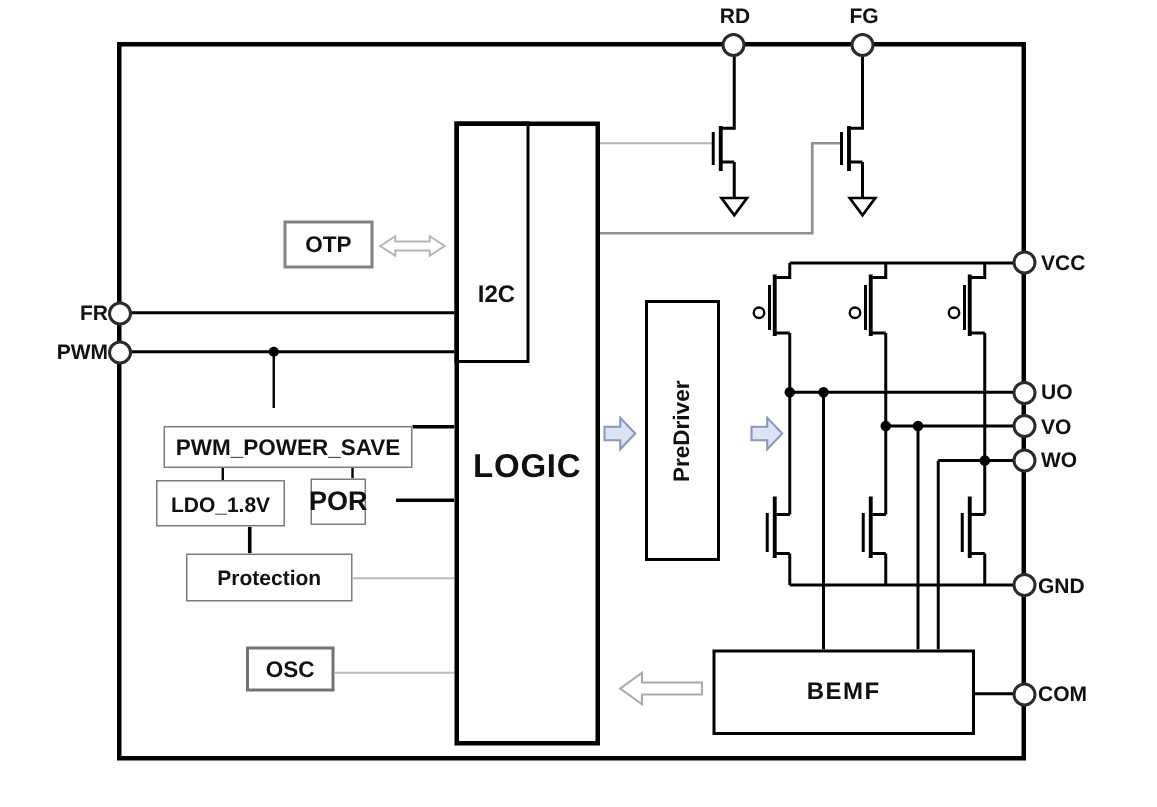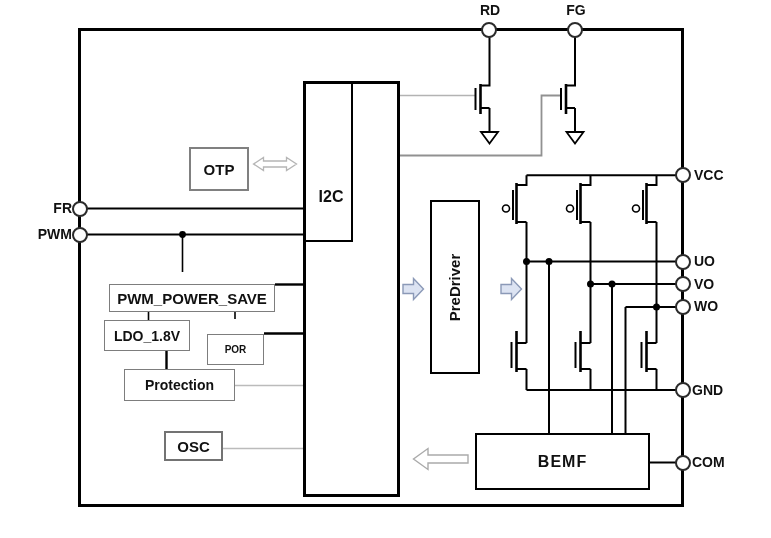--- a/index.html
+++ b/index.html
@@ -132,37 +132,38 @@
 
     <polygon points="253.5,164 263.5,157.5 263.5,161 286.5,161 286.5,157.5 296.5,164 286.5,170.5 286.5,167 263.5,167 263.5,170.5" stroke="#b5b5b5" stroke-width="1.3" fill="#ffffff"></polygon>
     <polygon points="403,284.5 413.5,284.5 413.5,278.5 423.5,289 413.5,299.5 413.5,293.5 403,293.5" stroke="#8b99b7" stroke-width="1.4" fill="#dce3f2"></polygon>
     <polygon points="501,284.5 511.5,284.5 511.5,278.5 521.5,289 511.5,299.5 511.5,293.5 501,293.5" stroke="#8b99b7" stroke-width="1.4" fill="#dce3f2"></polygon>
     <polygon points="468,455 428,455 428,448.5 413.5,459 428,469.5 428,463 468,463" stroke="#ababab" stroke-width="1.4" fill="#ffffff"></polygon>
   </svg>
 
   <div class="outer"></div>
 
   <div class="box b-black3" style="left:303px;top:81px;width:97px;height:416px;">
+    <span class="logic-label">LOGIC</span>
     <span class="i2c-label" style="left:0;width:50px;margin-top:24px;">I2C</span>
   </div>
   <div class="box b-black2" style="left:303px;top:81px;width:50px;height:161px;background:none;"></div>
 
-  <div class="box" style="left:189px;top:147px;width:60px;height:44px;border:2px solid #808080;font-size:15px;">
+  <div class="box" style="left:189px;top:147px;width:60px;height:32px;border:2px solid #808080;font-size:15px;">
     <span>OTP</span>
   </div>
 
   <div class="box b-gray" style="left:109px;top:272px;width:166px;height:28px;font-size:15px;margin-top:12px;">
     <span>PWM_POWER_SAVE</span>
   </div>
 
   <div class="box b-gray" style="left:104px;top:320px;width:86px;height:31px;font-size:14px;">
     <span>LDO_1.8V</span>
   </div>
 
-  <div class="box b-gray" style="left:207px;top:334px;width:57px;height:31px;font-size:10px;">
+  <div class="box b-gray" style="left:207px;top:319px;width:37px;height:31px;font-size:18px;">
     <span>POR</span>
   </div>
 
   <div class="box b-gray" style="left:124px;top:369px;width:111px;height:32px;font-size:14px;">
     <span>Protection</span>
   </div>
 
   <div class="box" style="left:164px;top:431px;width:59px;height:30px;border:2px solid #737373;font-size:15px;">
     <span>OSC</span>
   </div>

